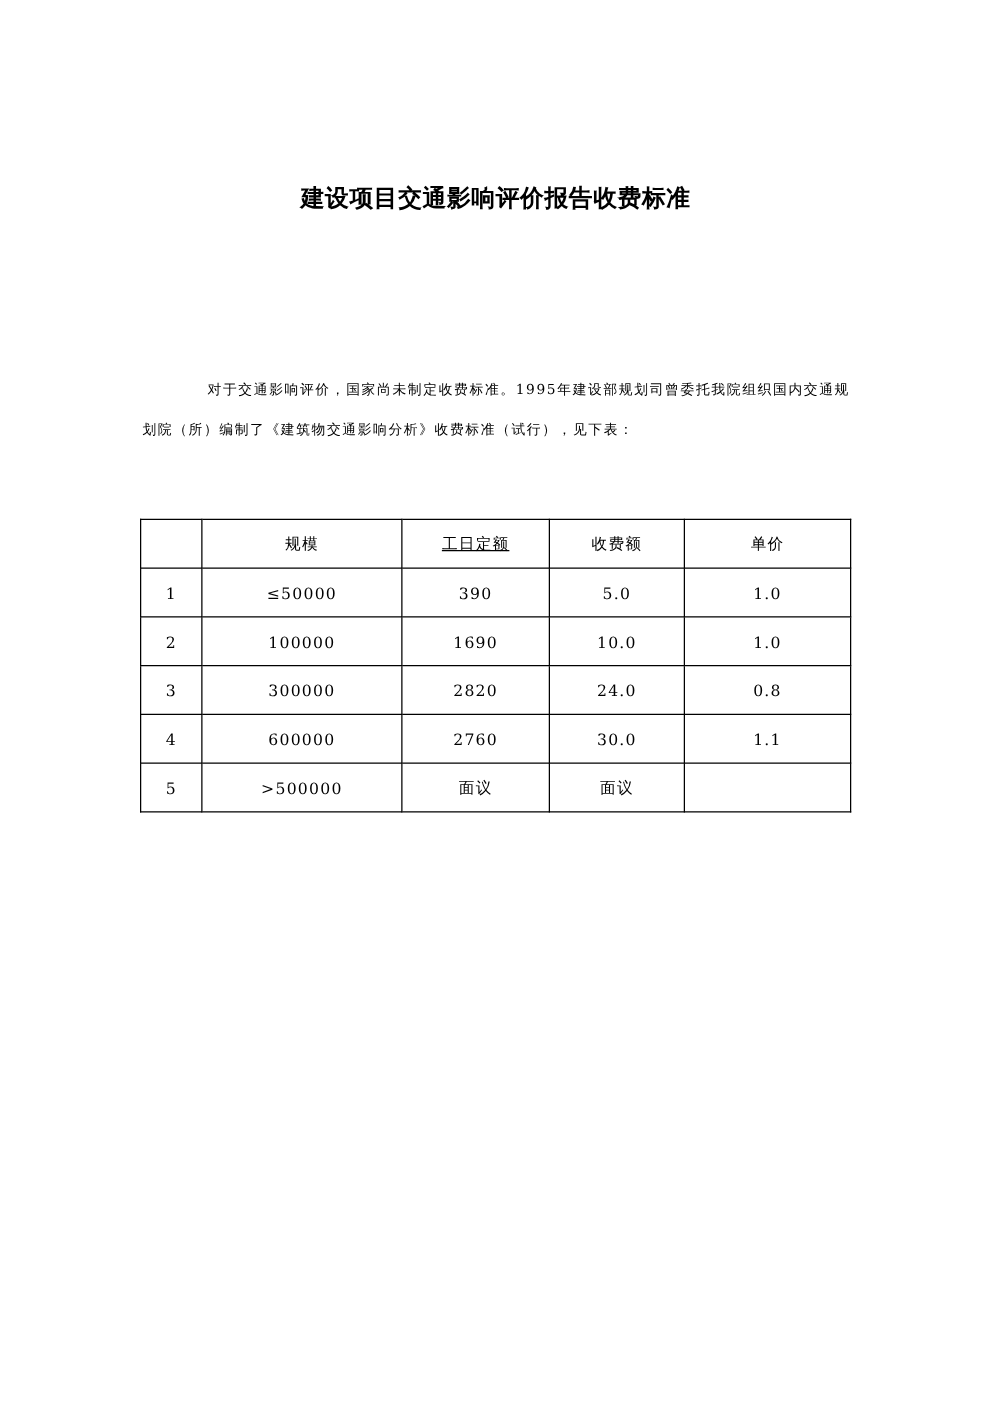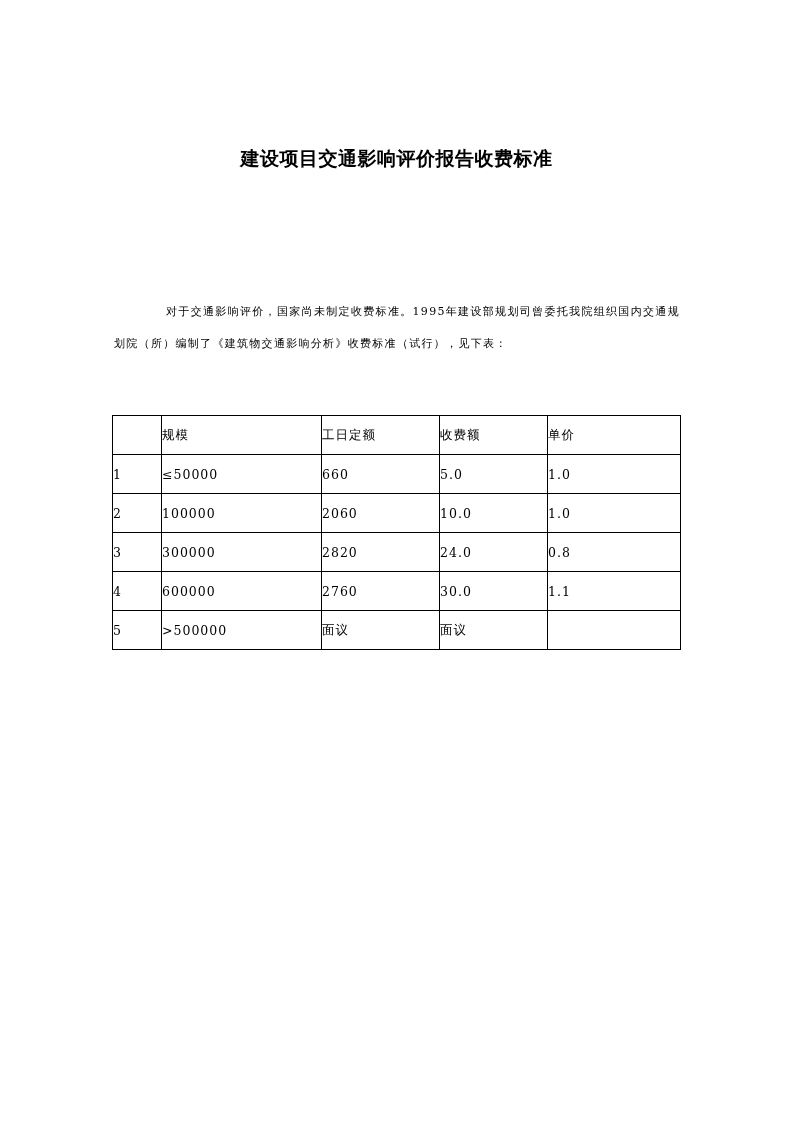--- a/index.html
+++ b/index.html
@@ -6,23 +6,23 @@
   body { width: 793px; height: 1122px; position: relative; overflow: hidden;
          font-family: "DejaVu Serif", "Liberation Serif", serif; color: #000; }
   .title { position: absolute; top: 146px; left: 0; width: 793px; text-align: center;
            font-family: "DejaVu Sans", "Liberation Sans", sans-serif; font-weight: bold;
            font-size: 19px; letter-spacing: 0.5px; }
   .para { position: absolute; top: 296px; left: 114px; width: 566px;
           font-size: 11px; line-height: 32px; text-indent: 52px; letter-spacing: 1.3px;
           text-align: justify; }
   table.fee { position: absolute; top: 415px; left: 112px; border-collapse: collapse;
               font-size: 12.5px; }
-  table.fee td { border: 1.3px solid #000; padding: 0; height: 38px; text-align: left;
+  table.fee td { border: 1.3px solid #000; padding: 0; height: 38px; text-align: center;
                  vertical-align: middle; letter-spacing: 1px; }
-  .c0 { width: 48px; } .c1 { width: 159px; } .c2 { width: 117px; }
+  .c0 { width: 48px; } .c1 { width: 159px; } .c2 { width: 117px; text-decoration: underline; }
   .c3 { width: 107px; } .c4 { width: 132px; }
   td.note { height: 71px !important; text-align: left !important; font-size: 12.5px;
             line-height: 31px; padding: 4px 4px 4px 2px !important; text-indent: 34px;
             letter-spacing: 1.2px; }
 </style>
 </head>
 <body>
 
 <div class="title">建设项目交通影响评价报告收费标准</div>
 
@@ -33,28 +33,28 @@
       <tr>
     <td class="c0"></td>
     <td class="c1">规模</td>
     <td class="c2">工日定额</td>
     <td class="c3">收费额</td>
     <td class="c4">单价</td>
   </tr>
   <tr>
     <td>1</td>
     <td>≤50000</td>
-    <td>660</td>
+    <td>390</td>
     <td>5.0</td>
     <td>1.0</td>
   </tr>
   <tr>
     <td>2</td>
     <td>100000</td>
-    <td>2060</td>
+    <td>1690</td>
     <td>10.0</td>
     <td>1.0</td>
   </tr>
   <tr>
     <td>3</td>
     <td>300000</td>
     <td>2820</td>
     <td>24.0</td>
     <td>0.8</td>
   </tr>

